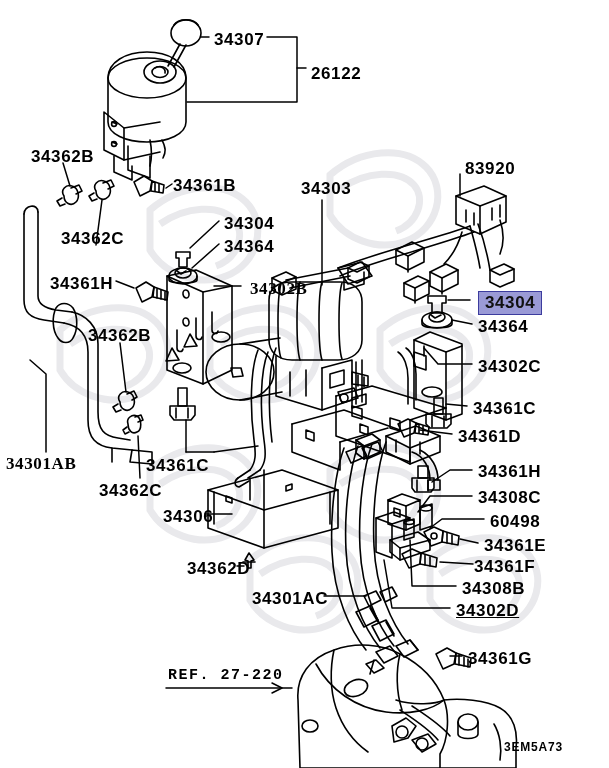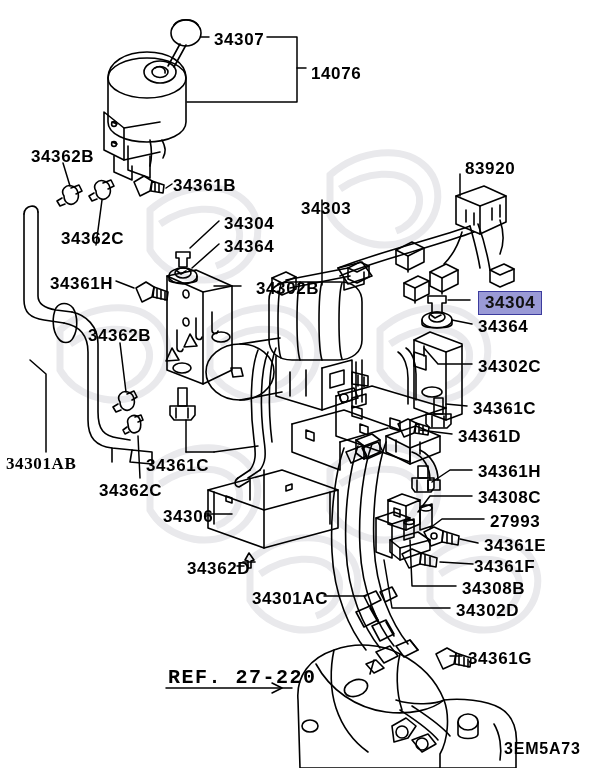--- a/index.html
+++ b/index.html
@@ -25,31 +25,31 @@
   }
   .lbl.hl{
     background:#9a9ad6;
     border:1.5px solid #3c3c9e;
     padding:2px 6px 3px 6px;
     color:#111;
   }
   .ref{
     position:absolute;
     font-family:"Liberation Mono","DejaVu Sans Mono",monospace;
-    font-size:20px;
+    font-size:15px;
     font-weight:700;
     letter-spacing:1.5px;
     color:#000;
     white-space:nowrap;
     line-height:1;
   }
   .code{
     position:absolute;
     font-family:"Liberation Sans", sans-serif;
-    font-size:16px;
+    font-size:12px;
     font-weight:700;
     letter-spacing:0.8px;
     color:#000;
     white-space:nowrap;
   }
 </style>
 </head>
 <body>
 
 <div id="stage">
@@ -493,48 +493,48 @@
         <path d="M462,656 L450,656"></path>
 
         <path d="M166,688 L292,688"></path>
         <path d="M282,688 l-10,-5 M282,688 l-10,5"></path>
       </g>
     </g>
   </svg>
 
   <div id="labels">
       <div class="lbl" style="left: 214px; top: 31px;">34307</div>
-      <div class="lbl" style="left: 311px; top: 65px;">14076</div>
+      <div class="lbl" style="left: 311px; top: 65px;">26122</div>
       <div class="lbl" style="left: 31px; top: 148px;">34362B</div>
       <div class="lbl" style="left: 173px; top: 177px;">34361B</div>
-      <div class="lbl" style="left: 301px; top: 200px;">34303</div>
+      <div class="lbl" style="left: 301px; top: 180px;">34303</div>
       <div class="lbl" style="left: 432px; top: 160px; padding-left: 33px;">83920</div>
       <div class="lbl" style="left: 61px; top: 230px;">34362C</div>
       <div class="lbl" style="left: 224px; top: 215px;">34304</div>
       <div class="lbl" style="left: 224px; top: 238px;">34364</div>
       <div class="lbl" style="left: 50px; top: 275px;">34361H</div>
-      <div class="lbl" style="left: 256px; top: 280px;">34302B</div>
+      <div class="lbl" style="left: 250px; top: 280px; font-family: Liberation Serif, serif;">34302B</div>
       <div class="lbl hl" style="left: 478px; top: 291px;">34304</div>
       <div class="lbl" style="left: 478px; top: 318px;">34364</div>
       <div class="lbl" style="left: 88px; top: 327px;">34362B</div>
       <div class="lbl" style="left: 478px; top: 358px;">34302C</div>
       <div class="lbl" style="left: 473px; top: 400px;">34361C</div>
       <div class="lbl" style="left: 458px; top: 428px; text-align: right;">34361D</div>
       <div class="lbl" style="left: 6px; top: 455px; font-family: Liberation Serif, serif;">34301AB</div>
       <div class="lbl" style="left: 146px; top: 457px;">34361C</div>
       <div class="lbl" style="left: 478px; top: 463px;">34361H</div>
       <div class="lbl" style="left: 99px; top: 482px;">34362C</div>
       <div class="lbl" style="left: 478px; top: 489px;">34308C</div>
       <div class="lbl" style="left: 163px; top: 508px;">34306</div>
-      <div class="lbl" style="left: 490px; top: 513px;">27993</div>
+      <div class="lbl" style="left: 490px; top: 513px;">60498</div>
       <div class="lbl" style="left: 484px; top: 537px;">34361E</div>
       <div class="lbl" style="left: 474px; top: 558px;">34361F</div>
       <div class="lbl" style="left: 187px; top: 560px;">34362D</div>
       <div class="lbl" style="left: 462px; top: 580px;">34308B</div>
       <div class="lbl" style="left: 252px; top: 590px;">34301AC</div>
-      <div class="lbl" style="left: 456px; top: 602px;">34302D</div>
+      <div class="lbl" style="left: 456px; top: 602px; text-decoration: underline;">34302D</div>
       <div class="lbl" style="left: 468px; top: 650px;">34361G</div>
     </div>
 
   <div class="ref" style="left:168px;top:668px;">REF. 27-220</div>
 
   <div class="code" style="left:504px;top:740px;">3EM5A73</div>
 </div>
 
 </body></html>

